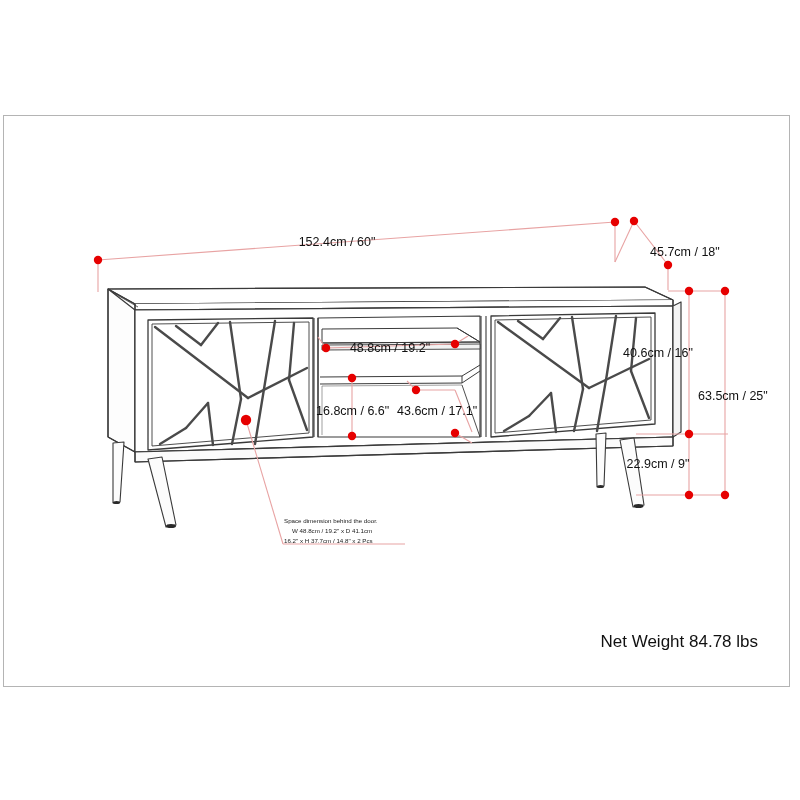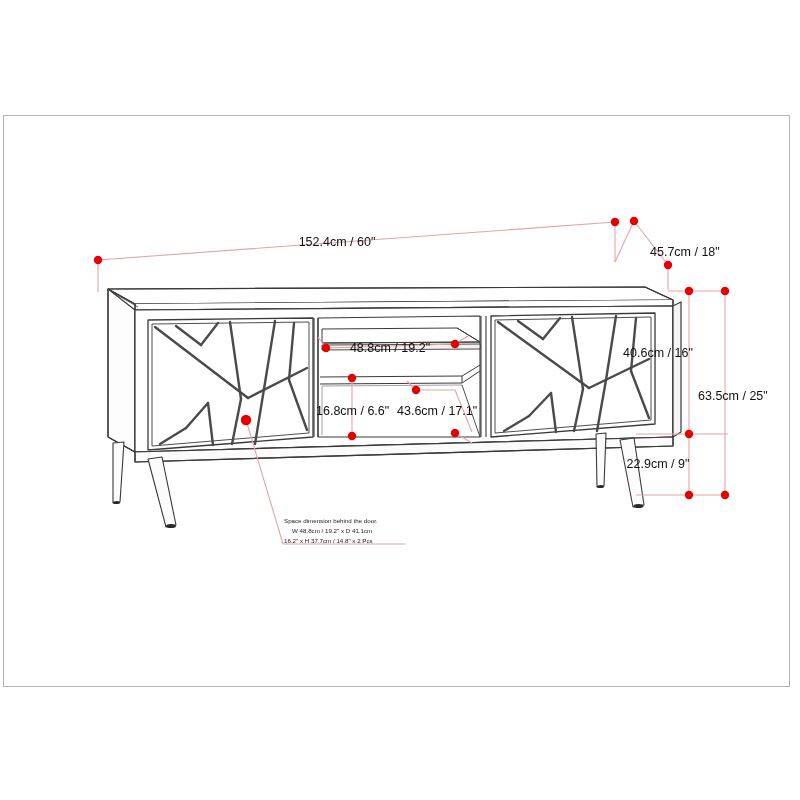--- a/index.html
+++ b/index.html
@@ -245,14 +245,15 @@
 
       <g stroke="none">
         <text class="note-text" x="284" y="523" text-anchor="start">Space dimension behind the door.</text>
         <text class="note-text" x="292" y="533" text-anchor="start">W 48.8cm / 19.2" x D 41.1cm</text>
         <text class="note-text" x="284" y="543" text-anchor="start">16.2" x H 37.7cm / 14.8" x 2 Pcs</text>
       </g>
 
     </g>
   </svg>
 
+  <div class="weight-text">Net Weight 84.78 lbs</div>
 
 </div>
 
 </body></html>

